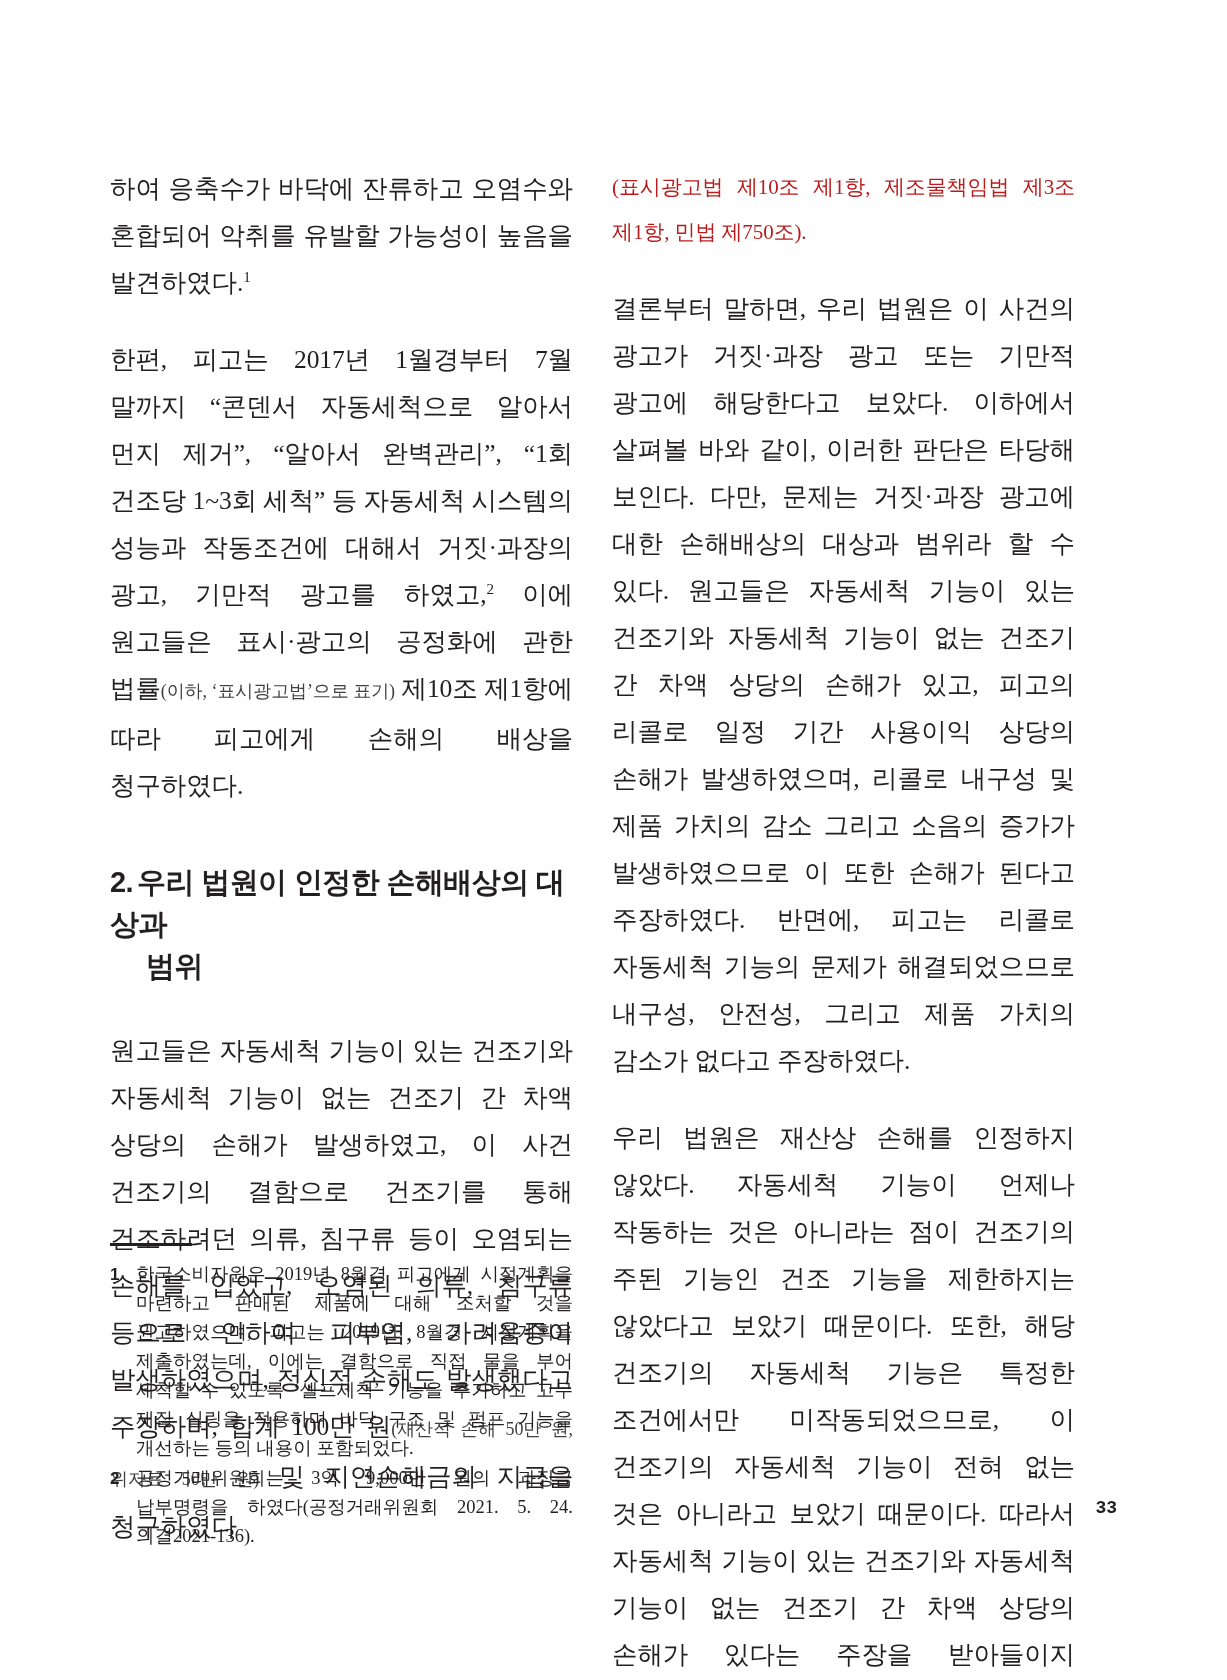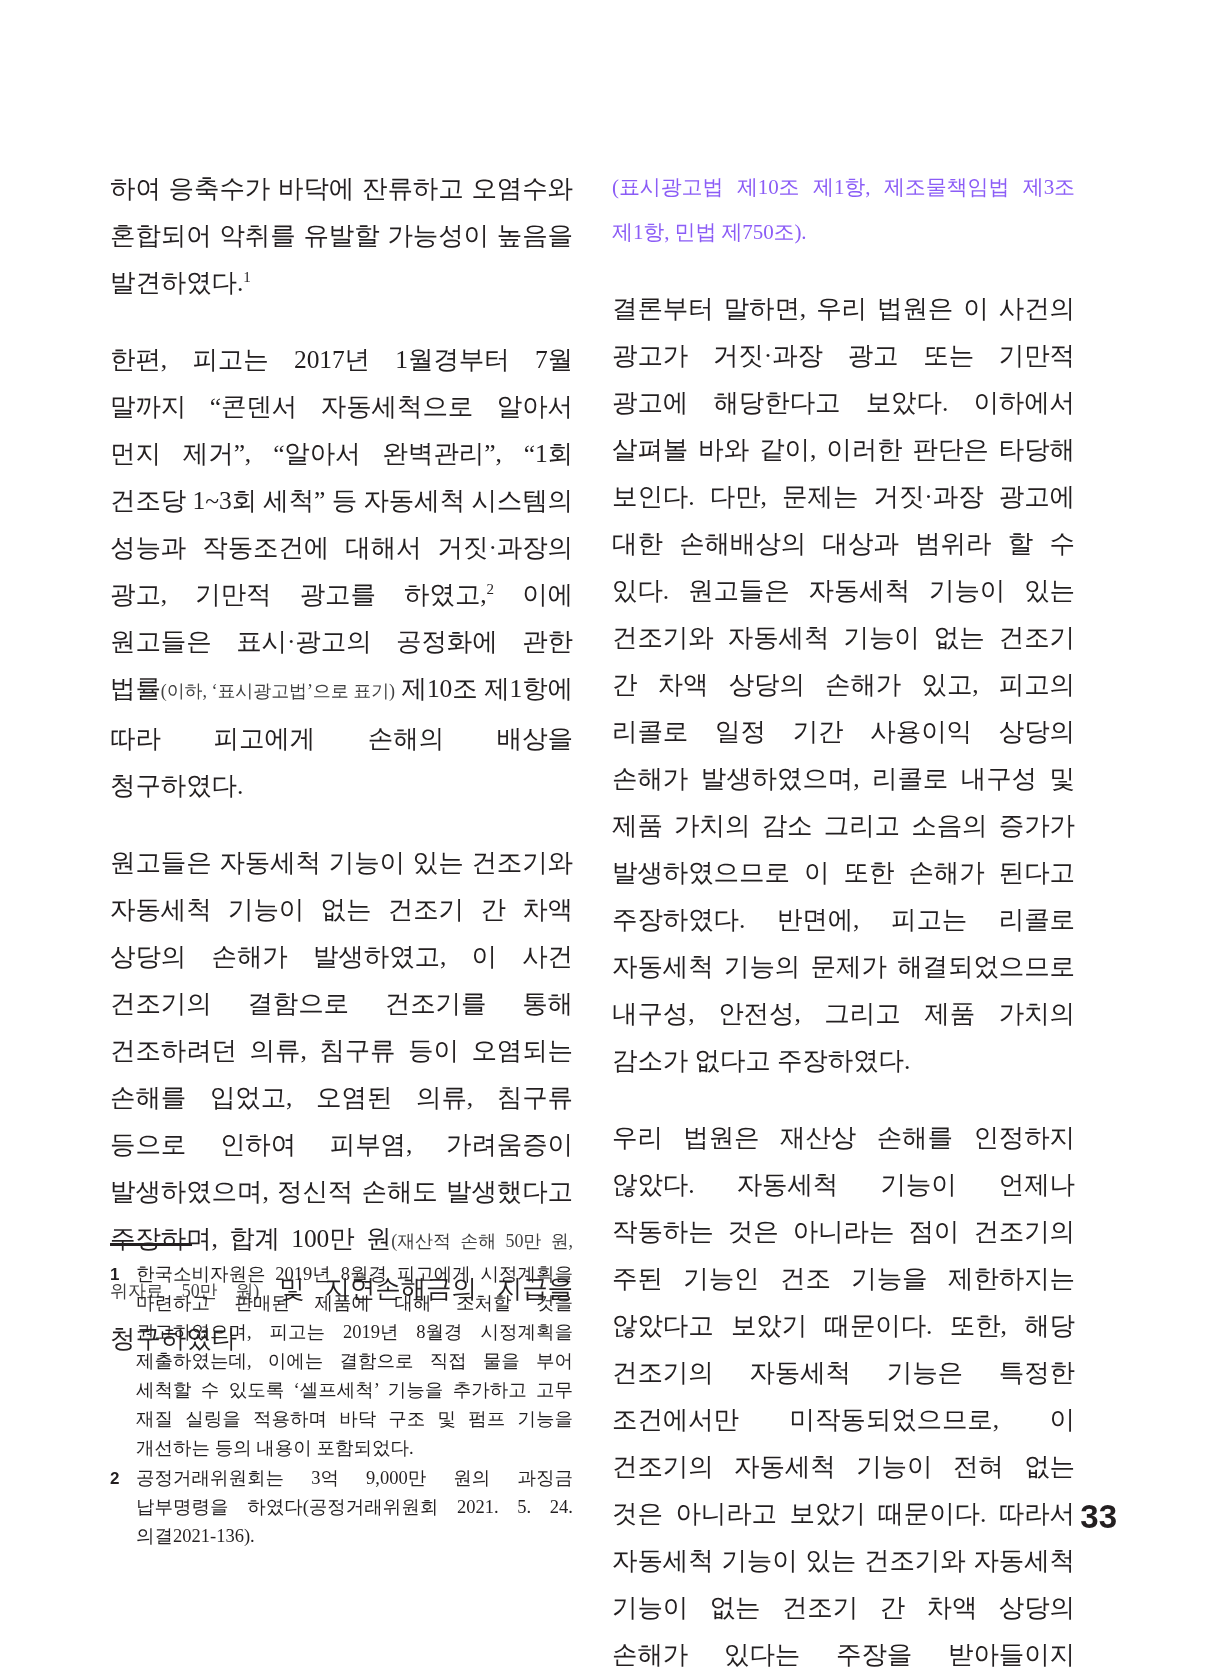--- a/index.html
+++ b/index.html
@@ -37,21 +37,21 @@
     color: #231f20;
     text-align: justify;
     text-justify: inter-character;
     word-break: keep-all;
     margin: 0 0 30px 0;
     letter-spacing: -0.1px;
   }
   .para.last { margin-bottom: 0; }
 
   .para.gray {
-    color: #8b5cf6;
+    color: #b91c1c;
     font-size: 21px;
     line-height: 45px;
   }
 
   .sup {
     font-size: 15px;
     vertical-align: super;
     line-height: 0;
   }
 
@@ -105,40 +105,41 @@
   .fn-text {
     flex: 1 1 auto;
     text-align: justify;
     text-justify: inter-character;
   }
 
   .page-number {
     position: absolute;
     right: 110px;
     top: 1498px;
-    font-family: Liberation Sans, sans-serif;
-    font-size: 33px;
+    font-family: Liberation Mono, monospace;
+    font-size: 18px;
     font-weight: bold;
     color: #231f20;
     letter-spacing: 0px;
   }
 </style>
 </head>
 <body>
 
 <div class="page">
 
   <div class="columns">
 
     <div class="col col-left">
 
       <p class="para"><span>하여 응축수가 바닥에 잔류하고 오염수와 혼합되어 악취를 유발할 가능성이 높음을 발견하였다.</span><span class="sup">1</span></p>
 
       <p class="para"><span>한편, 피고는 2017년 1월경부터 7월 말까지 “콘덴서 자동세척으로 알아서 먼지 제거”, “알아서 완벽관리”, “1회 건조당 1~3회 세척” 등 자동세척 시스템의 성능과 작동조건에 대해서 거짓·과장의 광고, 기만적 광고를 하였고,</span><span class="sup">2</span><span> 이에 원고들은 표시·광고의 공정화에 관한 법률</span><span class="inline-small">(이하, ‘표시광고법’으로 표기)</span><span> 제10조 제1항에 따라 피고에게 손해의 배상을 청구하였다.</span></p>
 
+      <h2 class="heading"><span class="h-num">2.</span><span>우리 법원이 인정한 손해배상의 대상과</span><span class="h-line2">범위</span></h2>
 
       <p class="para last"><span>원고들은 자동세척 기능이 있는 건조기와 자동세척 기능이 없는 건조기 간 차액 상당의 손해가 발생하였고, 이 사건 건조기의 결함으로 건조기를 통해 건조하려던 의류, 침구류 등이 오염되는 손해를 입었고, 오염된 의류, 침구류 등으로 인하여 피부염, 가려움증이 발생하였으며, 정신적 손해도 발생했다고 주장하며, 합계 100만 원</span><span class="inline-small">(재산적 손해 50만 원, 위자료 50만 원)</span><span> 및 지연손해금의 지급을 청구하였다</span></p>
 
     </div>
 
     <div class="col col-right">
 
       <p class="para gray">(표시광고법 제10조 제1항, 제조물책임법 제3조 제1항, 민법 제750조).</p>
 
       <p class="para">결론부터 말하면, 우리 법원은 이 사건의 광고가 거짓·과장 광고 또는 기만적 광고에 해당한다고 보았다. 이하에서 살펴볼 바와 같이, 이러한 판단은 타당해 보인다. 다만, 문제는 거짓·과장 광고에 대한 손해배상의 대상과 범위라 할 수 있다. 원고들은 자동세척 기능이 있는 건조기와 자동세척 기능이 없는 건조기 간 차액 상당의 손해가 있고, 피고의 리콜로 일정 기간 사용이익 상당의 손해가 발생하였으며, 리콜로 내구성 및 제품 가치의 감소 그리고 소음의 증가가 발생하였으므로 이 또한 손해가 된다고 주장하였다. 반면에, 피고는 리콜로 자동세척 기능의 문제가 해결되었으므로 내구성, 안전성, 그리고 제품 가치의 감소가 없다고 주장하였다.</p>

